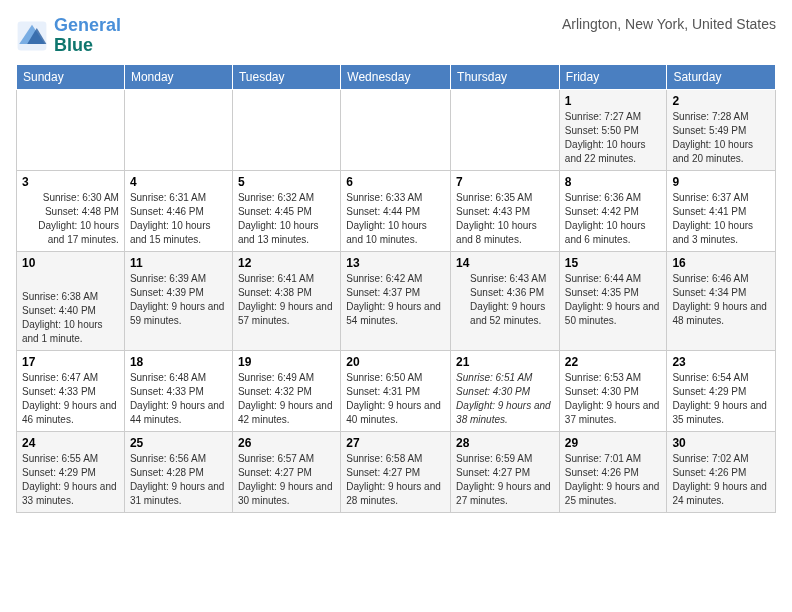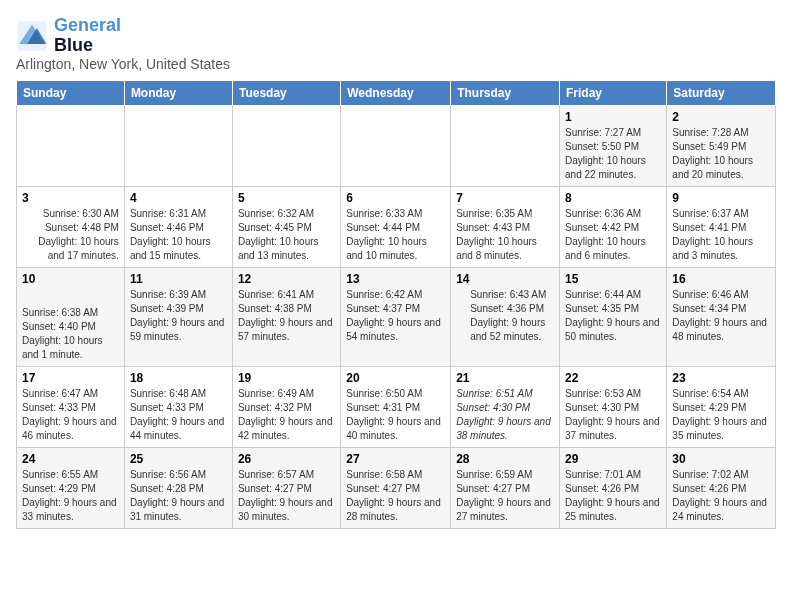--- a/index.html
+++ b/index.html
@@ -8,21 +8,20 @@
       background: #fff;
       width: 792px;
       min-height: 612px;
       padding: 16px;
     }
     .header {
       display: flex;
       justify-content: space-between;
       align-items: flex-start;
       margin-bottom: 8px;
-      flex-direction: column;
     }
     .logo {
       display: flex;
       align-items: center;
       gap: 6px;
     }
     .logo-text {
       font-size: 18px;
       font-weight: bold;
       color: #333;
@@ -50,21 +49,21 @@
     table {
       width: 100%;
       border-collapse: collapse;
       font-size: 11px;
     }
     thead tr th {
       background: #4a7fc1;
       color: #fff;
       padding: 5px 6px;
       text-align: left;
-      font-weight: bold;
+      font-weight: normal;
       font-size: 12px;
       border: 1px solid #fff;
     }
     tbody tr td {
       border: 1px solid #ccc;
       vertical-align: top;
       padding: 4px 5px;
       min-height: 70px;
       height: 70px;
       width: 113px;
@@ -95,21 +94,21 @@
 
 <div class="header">
   <div class="logo">
     <svg class="logo-icon" viewBox="0 0 40 40" xmlns="http://www.w3.org/2000/svg">
       <rect x="2" y="2" width="36" height="36" rx="4" fill="#e8f0fb"></rect>
       <polygon points="20,6 36,30 4,30" fill="#4a90d9" opacity="0.7"></polygon>
       <polygon points="26,10 38,30 14,30" fill="#2a5fa0" opacity="0.8"></polygon>
     </svg>
     <div class="logo-text">
       <div><span>General</span></div>
-      <div style="color:#0f172a">Blue</div>
+      <div style="color:#0f766e">Blue</div>
     </div>
   </div>
   <div class="title-block">
     <div class="subtitle">Arlington, New York, United States</div>
   </div>
 </div>
 
 <table>
   <thead>
     <tr>

